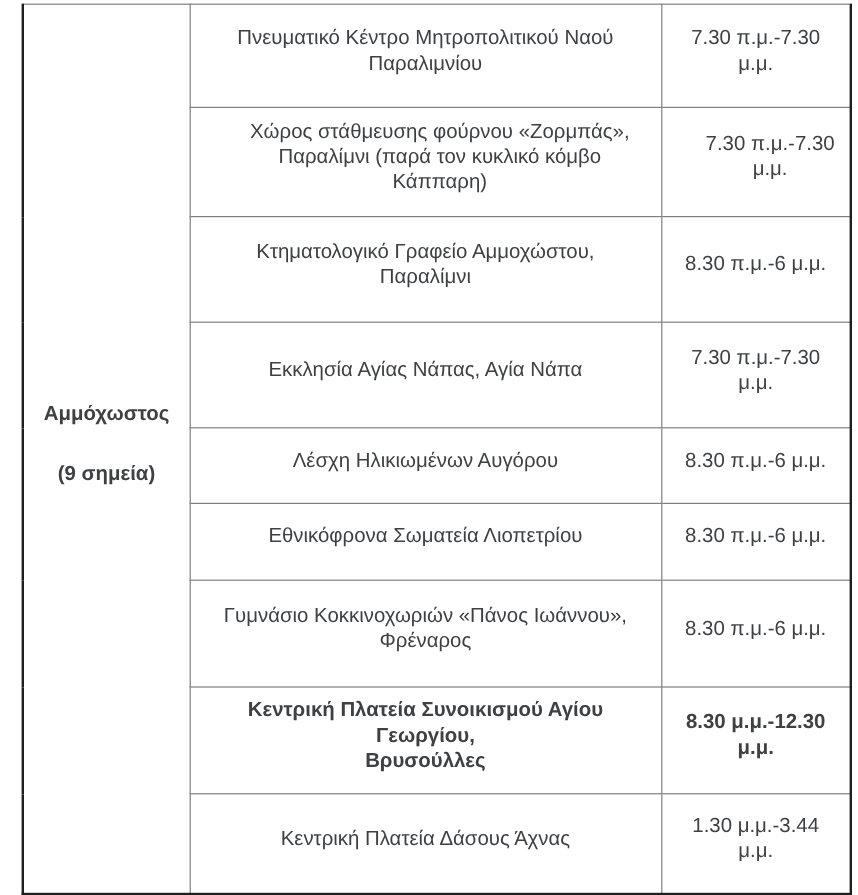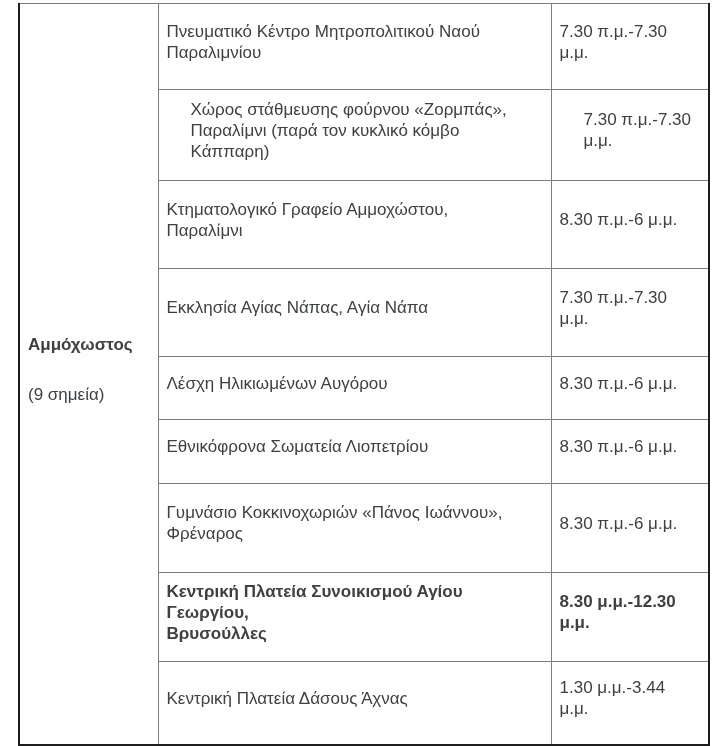--- a/index.html
+++ b/index.html
@@ -20,21 +20,21 @@
     width: 690px;
     margin: 3px 0 0 18px;
     border-left: 2px solid #1e1e1e;
     border-right: 2px solid #1e1e1e;
     border-bottom: 2px solid #1e1e1e;
     border-top: 1px solid #7f7f7f;
   }
   table.schedule td {
     border: 1px solid #7f7f7f;
     vertical-align: middle;
-    text-align: left;
+    text-align: center;
     color: #3e4043;
     font-size: 17px;
     line-height: 21px;
     padding: 0 8px;
     overflow: hidden;
   }
   
   tr.r1 td { height: 85px; }
   tr.r2 td { height: 90px; padding-left: 32px; }
   tr.r3 td { height: 87px; }
@@ -50,21 +50,21 @@
     margin-bottom: 10px; 
   }
   td.region-cell {
     font-weight: bold;
   }
   .region-name {
     font-weight: bold;
     margin-bottom: 29px;
   }
   .region-points {
-    font-weight: normal;
+    font-weight: bold;
     margin-bottom: 10px;
   }
 </style>
 </head>
 <body>
 
 <div class="page">
   <table class="schedule">
     <colgroup>
       <col style="width:139px">

